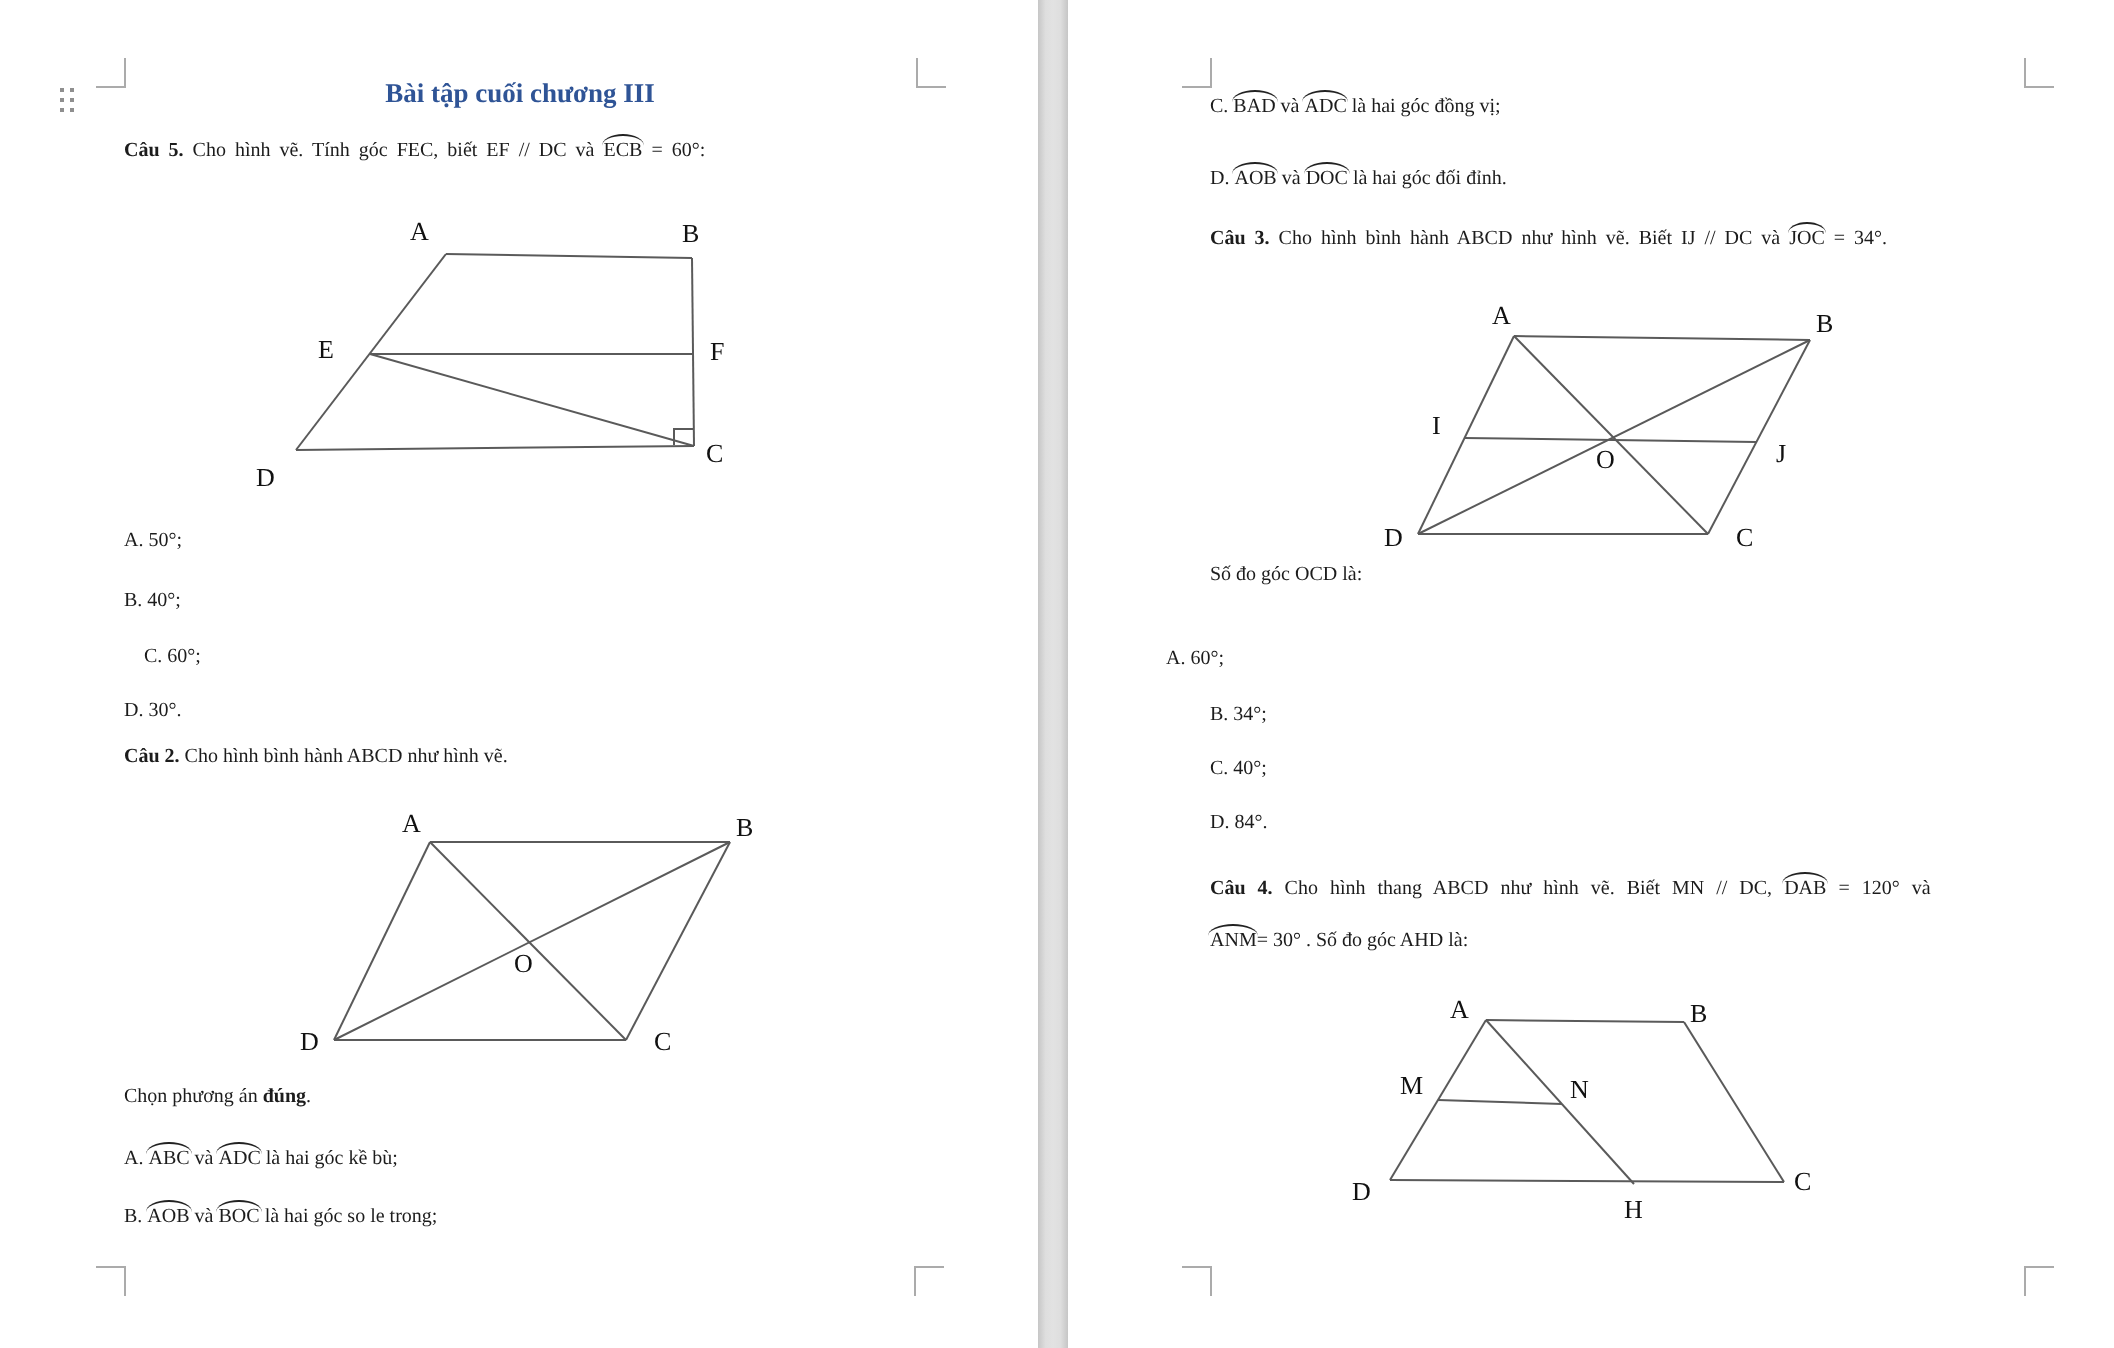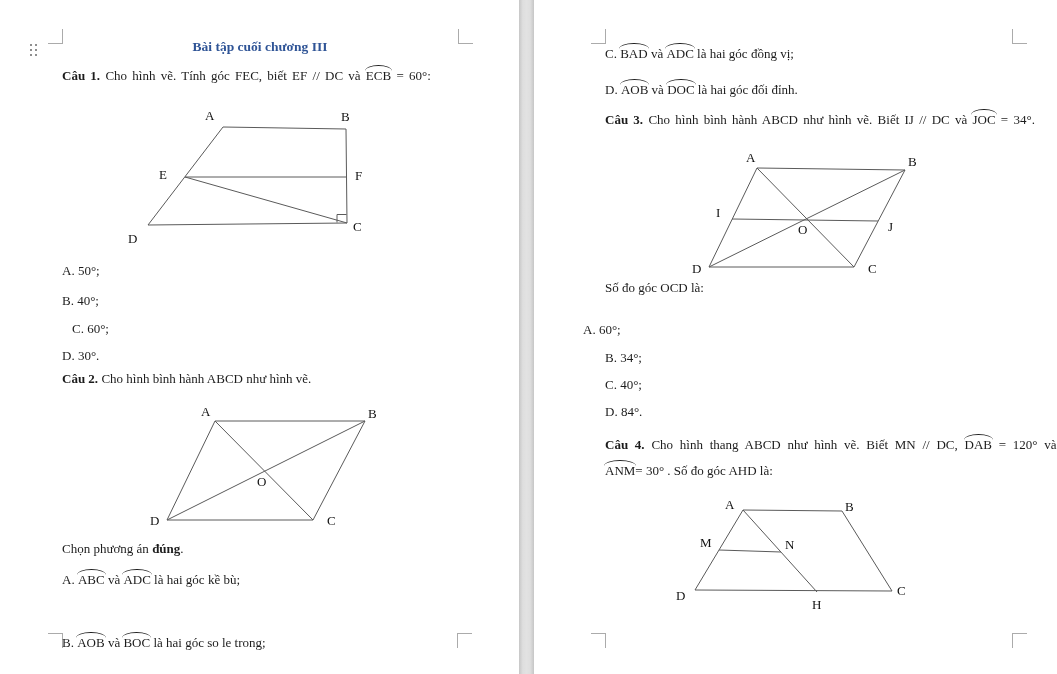--- a/index.html
+++ b/index.html
@@ -1,20 +1,20 @@
 <!DOCTYPE html>
 <html><head>
 <meta charset="utf-8">
 <style>
   html,body{margin:0;padding:0;}
   .canvas{position:relative;width:1057px;height:674px;background:#ffffff;overflow:hidden;
           font-family:"Liberation Serif","DejaVu Serif",serif;color:#1c1c1c;}
   .gutter{position:absolute;left:519px;top:0;width:15px;height:674px;
           background:linear-gradient(90deg,#c6c6c6 0%,#dedede 25%,#e2e2e2 50%,#dedede 75%,#c6c6c6 100%);}
-  .line{position:absolute;font-size:13px;line-height:16px;white-space:nowrap;}
+  .line{position:absolute;font-size:10px;line-height:16px;white-space:nowrap;}
   .b{font-weight:bold;}
   .title{font-weight:bold;font-size:13.5px;text-align:center;}
   .ang{position:relative;display:inline-block;line-height:1;}
   .ang::before{content:"";position:absolute;left:-1px;right:-1px;top:-4px;height:5px;
                border-top:1.2px solid #222;border-radius:50% 50% 0 0/100% 100% 0 0;}
   .mark{position:absolute;width:14px;height:14px;}
   .mark.tl{border-right:1px solid #ababab;border-bottom:1px solid #ababab;}
   .mark.tr{border-left:1px solid #ababab;border-bottom:1px solid #ababab;}
   .mark.bl{border-right:1px solid #ababab;border-top:1px solid #ababab;}
   .mark.br{border-left:1px solid #ababab;border-top:1px solid #ababab;}
@@ -43,21 +43,21 @@
         <div></div>
         <div></div>
         <div></div>
         <div></div>
         <div></div>
     </div>
 
     <div class="line title" style="left:62px;top:39px;width:396px;color:#2F5496;">Bài tập cuối chương III</div>
 
     <div class="line just" style="left:62px;top:68px;">
-      <span class="b">Câu 1.</span><span> Cho hình vẽ. Tính góc FEC, biết EF // DC và </span><span class="ang">ECB</span><span> = 60°:</span>
+      <span class="b">Câu 5.</span><span> Cho hình vẽ. Tính góc FEC, biết EF // DC và </span><span class="ang">ECB</span><span> = 60°:</span>
     </div>
 
     <svg style="left:95px;top:100px;" width="290" height="150">
       <line x1="128" y1="27" x2="251" y2="29"></line>
       <line x1="251" y1="29" x2="252" y2="123"></line>
       <line x1="128" y1="27" x2="53" y2="125"></line>
       <line x1="53" y1="125" x2="252" y2="123"></line>
       <line x1="90" y1="77" x2="252" y2="77"></line>
       <line x1="90" y1="77" x2="252" y2="123"></line>
       <path d="M242,122.5 V114.5 H251.5"></path>
@@ -92,21 +92,21 @@
       <text x="187" y="125">C</text>
     </svg>
 
     <div class="line" style="left:62px;top:541px;">
       <span>Chọn phương án </span><span class="b">đúng</span><span>.</span>
     </div>
 
     <div class="line" style="left:62px;top:572px;">
       <span>A. </span><span class="ang">ABC</span><span> và </span><span class="ang">ADC</span><span> là hai góc kề bù;</span>
     </div>
-    <div class="line" style="left:62px;top:635px;">
+    <div class="line" style="left:62px;top:601px;">
       <span>B. </span><span class="ang">AOB</span><span> và </span><span class="ang">BOC</span><span> là hai góc so le trong;</span>
     </div>
   </div>
 
   <div class="gutter"></div>
 
   <div>
     <div class="mark tl" style="left:591px;top:29px;"></div>
     <div class="mark tr" style="left:1012px;top:29px;"></div>
     <div class="mark bl" style="left:591px;top:633px;"></div>

